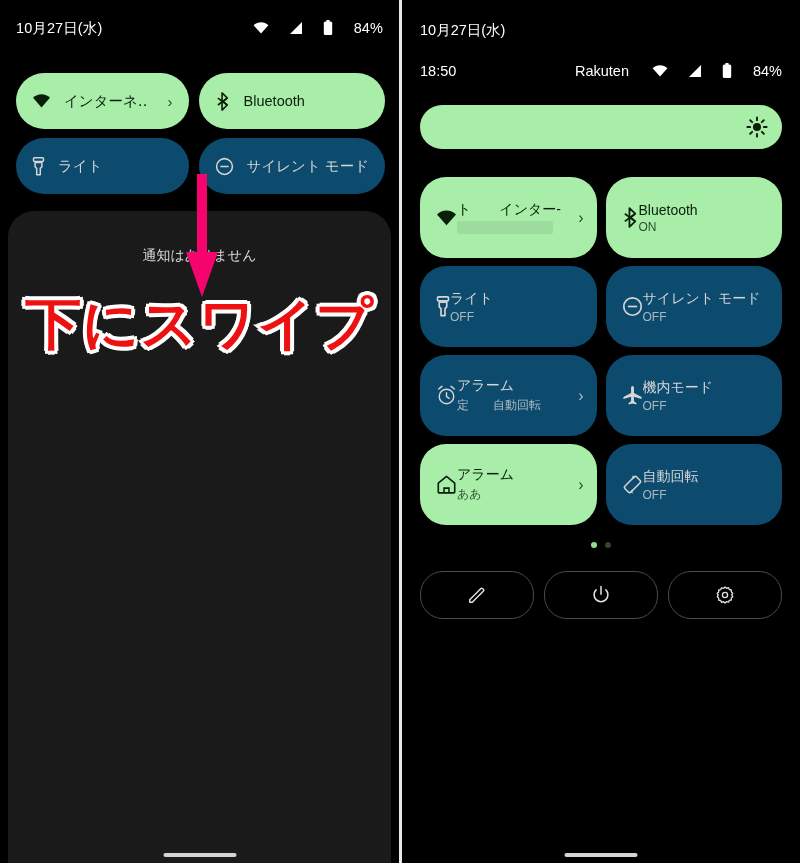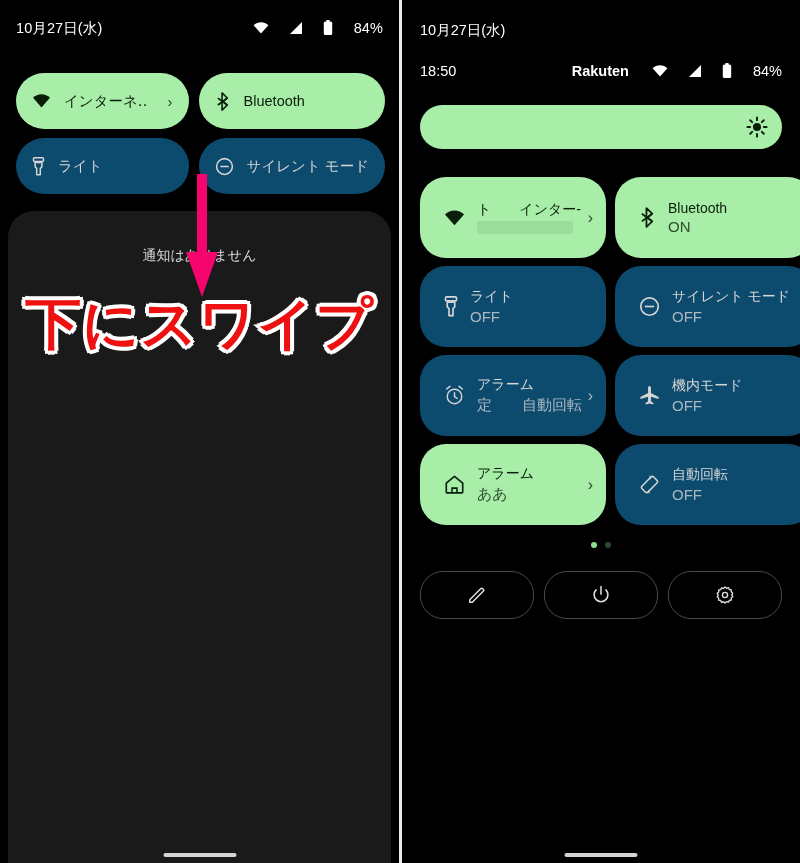--- a/index.html
+++ b/index.html
@@ -47,21 +47,21 @@
     box-sizing: border-box;
     color: #fff;
     font-size: 14.5px;
     letter-spacing: .1px;
   }
   .sb-right {
     display: flex;
     align-items: center;
     gap: 20px;
   }
-  .sb-carrier { font-size: 14.5px; margin-right: 3px; font-weight: bold; }
+  .sb-carrier { font-size: 14.5px; margin-right: 3px; }
   .sb-pct { font-size: 14.5px; margin-left: 1px; }
   .ico { display: inline-block; line-height: 0; }
 
   
   .tiles-left {
     position: absolute;
     top: 62px;
     left: 16px;
     right: 14px;
     display: grid;
@@ -173,28 +173,27 @@
     left: 18px; right: 18px;
     display: grid;
     grid-template-columns: 1fr 1fr;
     gap: 8px 9px;
   }
   .tile-b {
     height: 81px;
     border-radius: 26px;
     display: flex;
     align-items: center;
-    padding: 0 24px;
+    padding: 0 16px;
     box-sizing: border-box;
-    gap: 12px;
     position: relative;
   }
   .tile-b .txt { display: flex; flex-direction: column; gap: 2px; min-width: 0; }
   .tile-b .t-title { font-size: 14px; white-space: nowrap; overflow: hidden; }
-  .tile-b .t-sub   { font-size: 15px; opacity: .78; white-space: nowrap; overflow: hidden; }
+  .tile-b .t-sub   { font-size: 12px; opacity: .78; white-space: nowrap; overflow: hidden; }
   .tile-b .chev { position: absolute; right: 13px; font-size: 16px; opacity: .8; }
   .redact {
     display: inline-block;
     height: 13px;
     width: 96px;
     background: rgba(0,0,0,.07);
     border-radius: 2px;
   }
   .dots {
     position: absolute;

